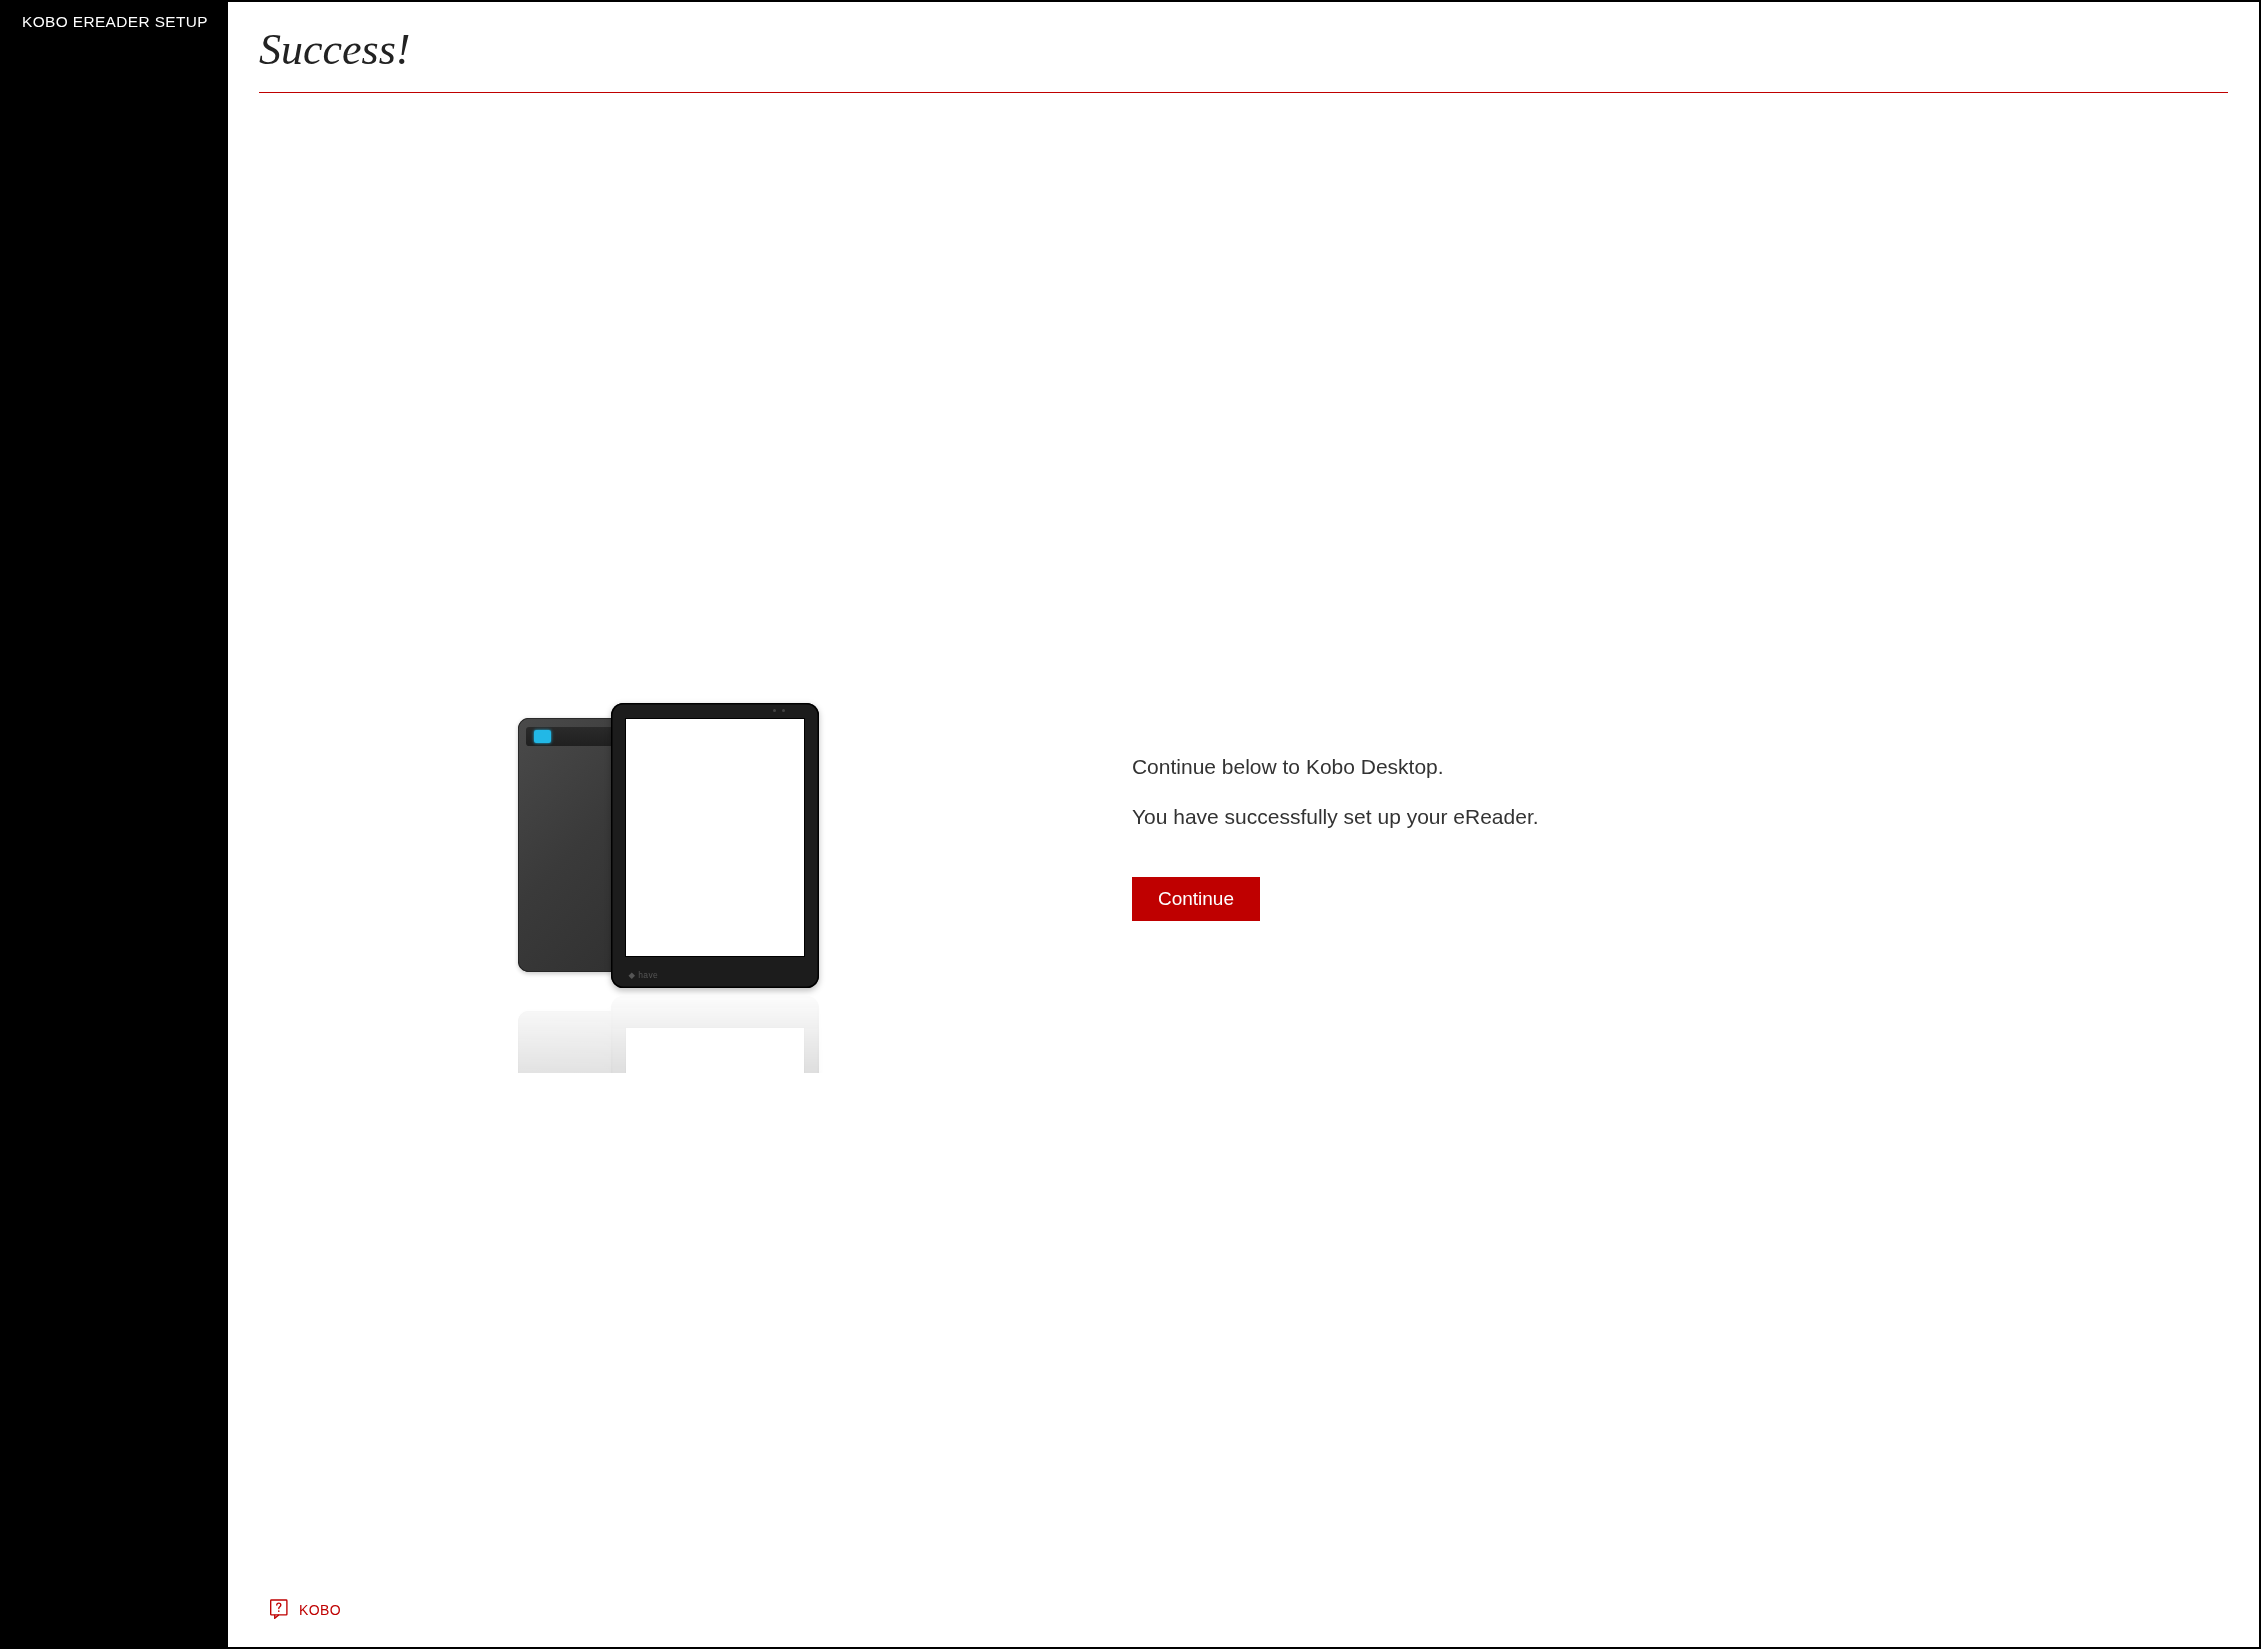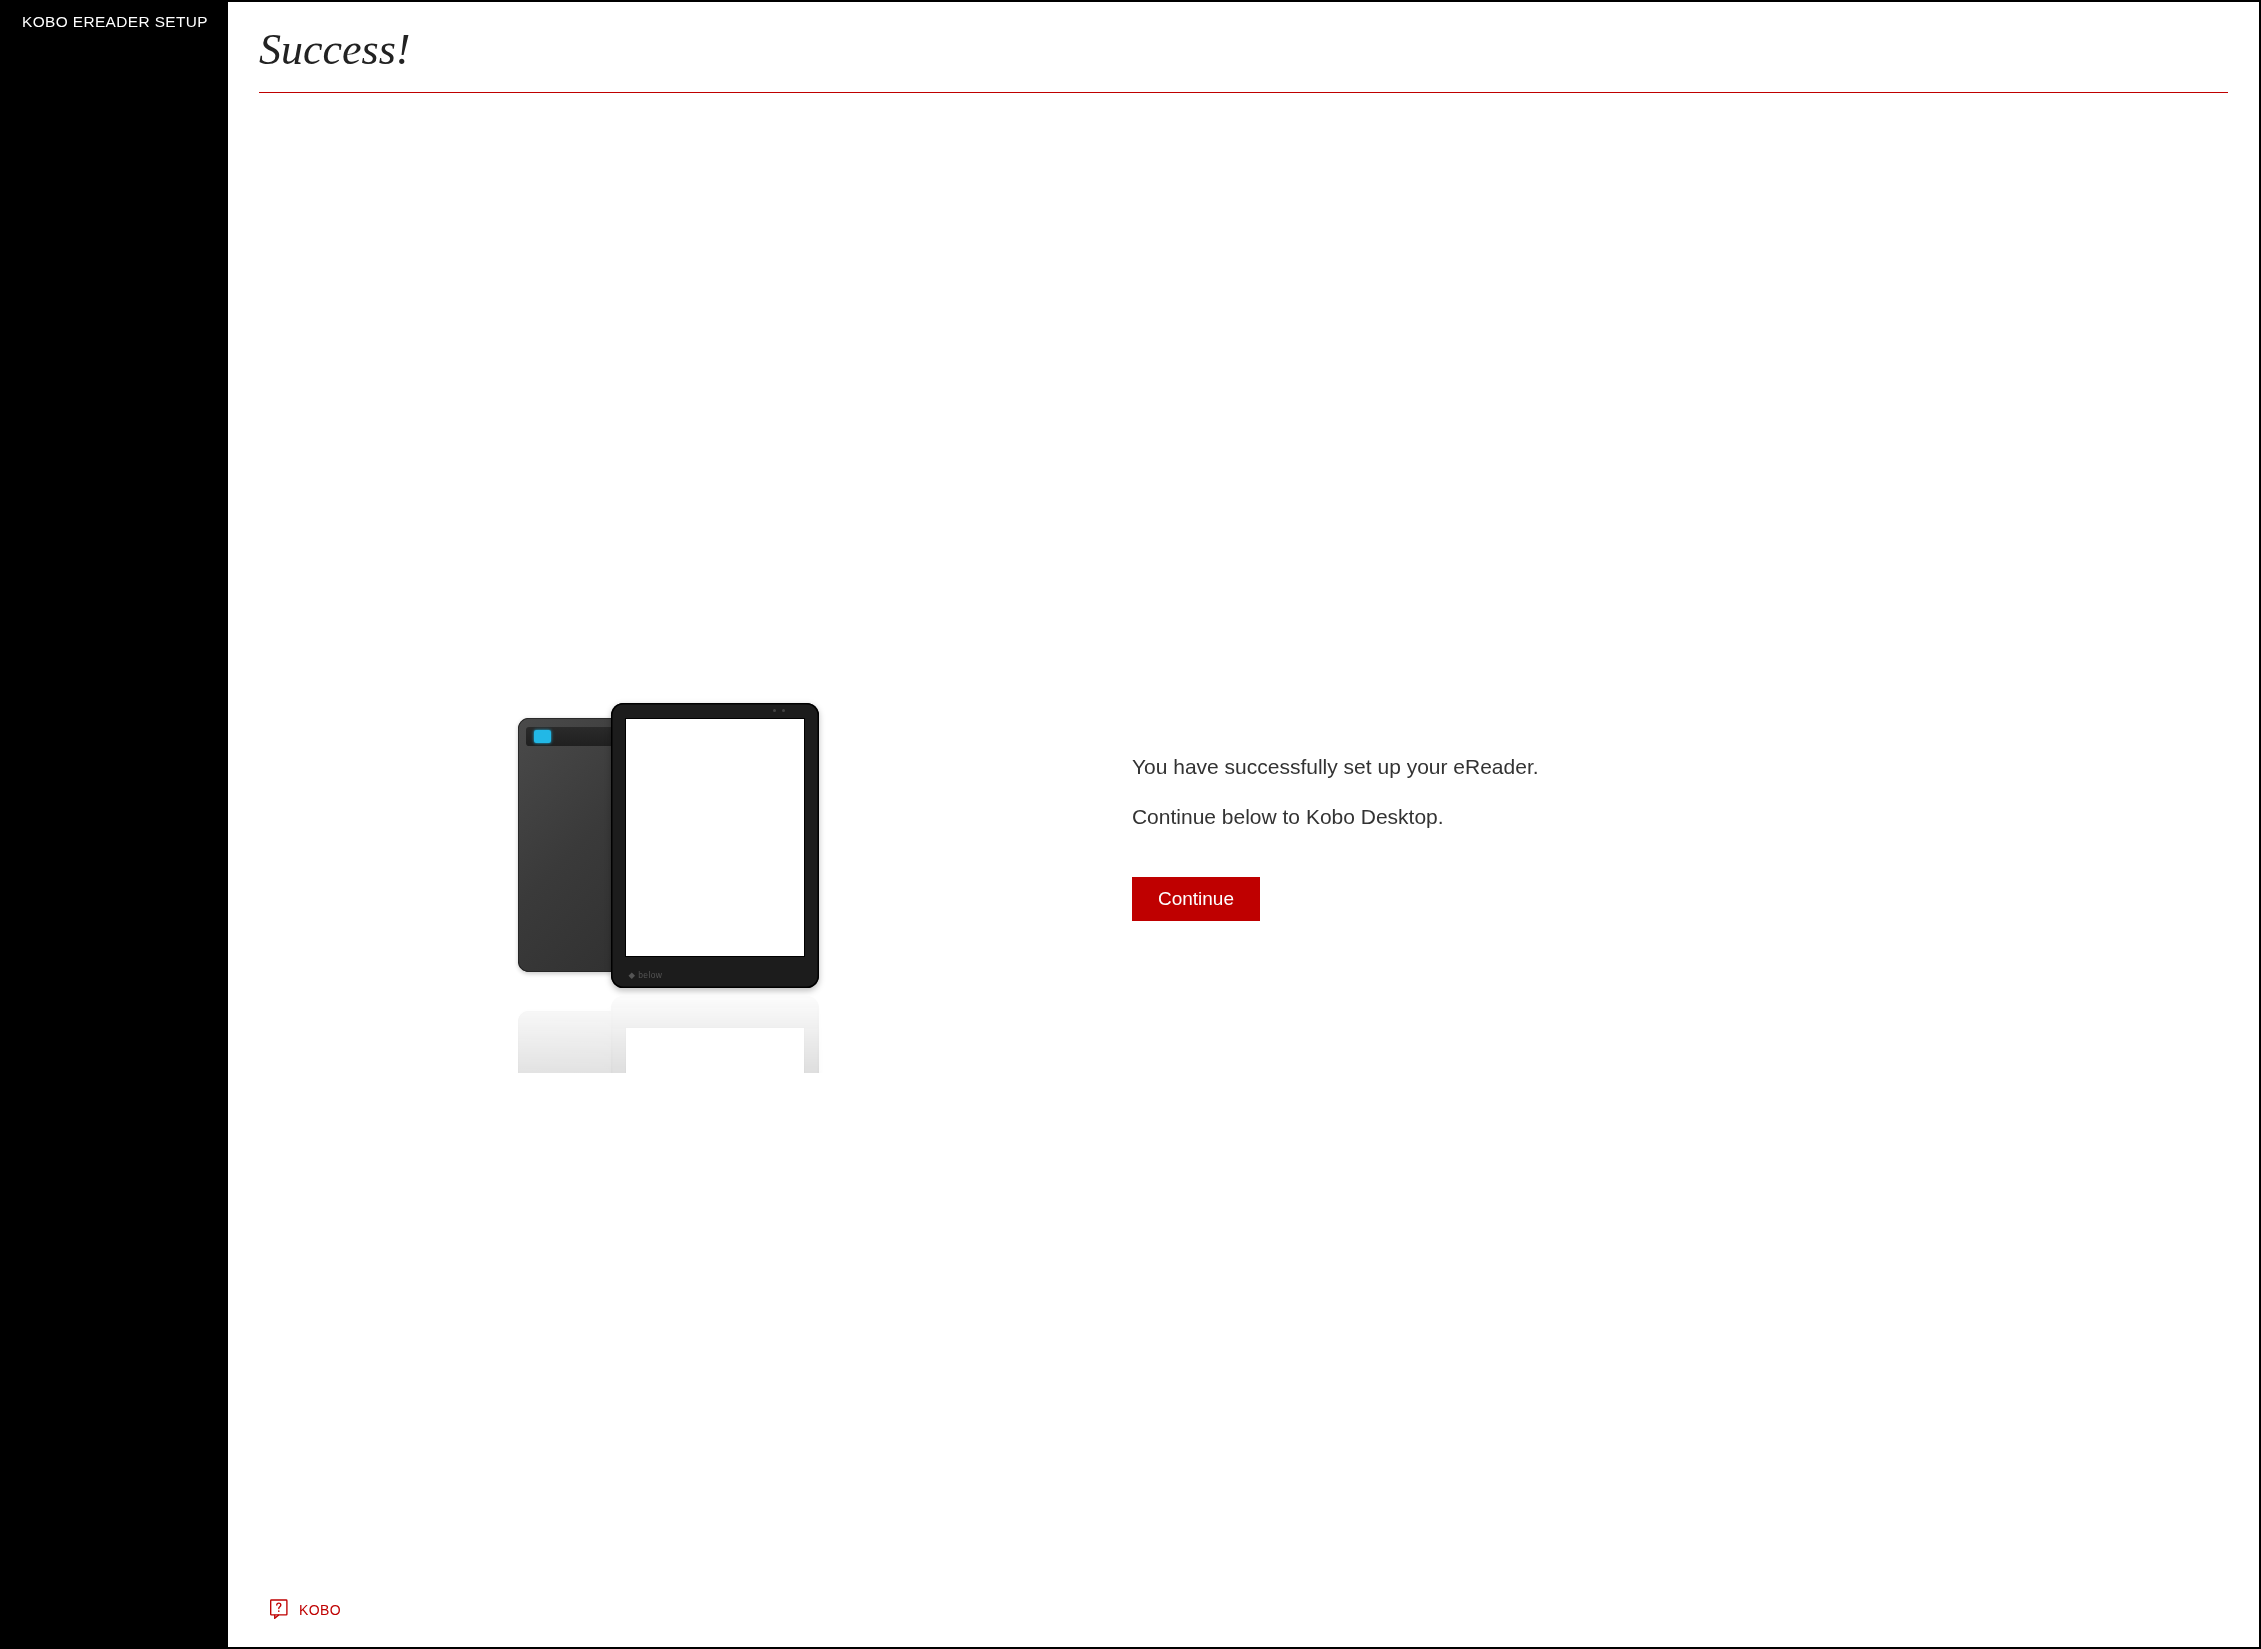--- a/index.html
+++ b/index.html
@@ -205,34 +205,34 @@
         <div class="device-group">
           <div class="device-back">
             <span class="power"></span>
           </div>
           <div class="device-front">
             <div class="dots">
                 <span></span>
                 <span></span>
               </div>
             <div class="screen"></div>
-            <div class="logo">◆ <span>below</span></div>
+            <div class="logo">◆ <span>have</span></div>
           </div>
           <div class="reflection-wrap">
             <div class="device-back"></div>
             <div class="device-front">
                 <div class="screen"></div>
               </div>
           </div>
         </div>
       </div>
 
       <div class="text-col">
+        <p>Continue below to Kobo Desktop.</p>
         <p>You have successfully set up your eReader.</p>
-        <p>Continue below to Kobo Desktop.</p>
         <button class="continue-btn">Continue</button>
       </div>
 
     </div>
 
     <div class="footer">
       <div class="help">
         <span>
           <svg viewBox="0 0 32 32" fill="none" stroke="#BF0000" stroke-width="2">
             <rect x="4" y="3" width="24" height="22" rx="1"></rect>

